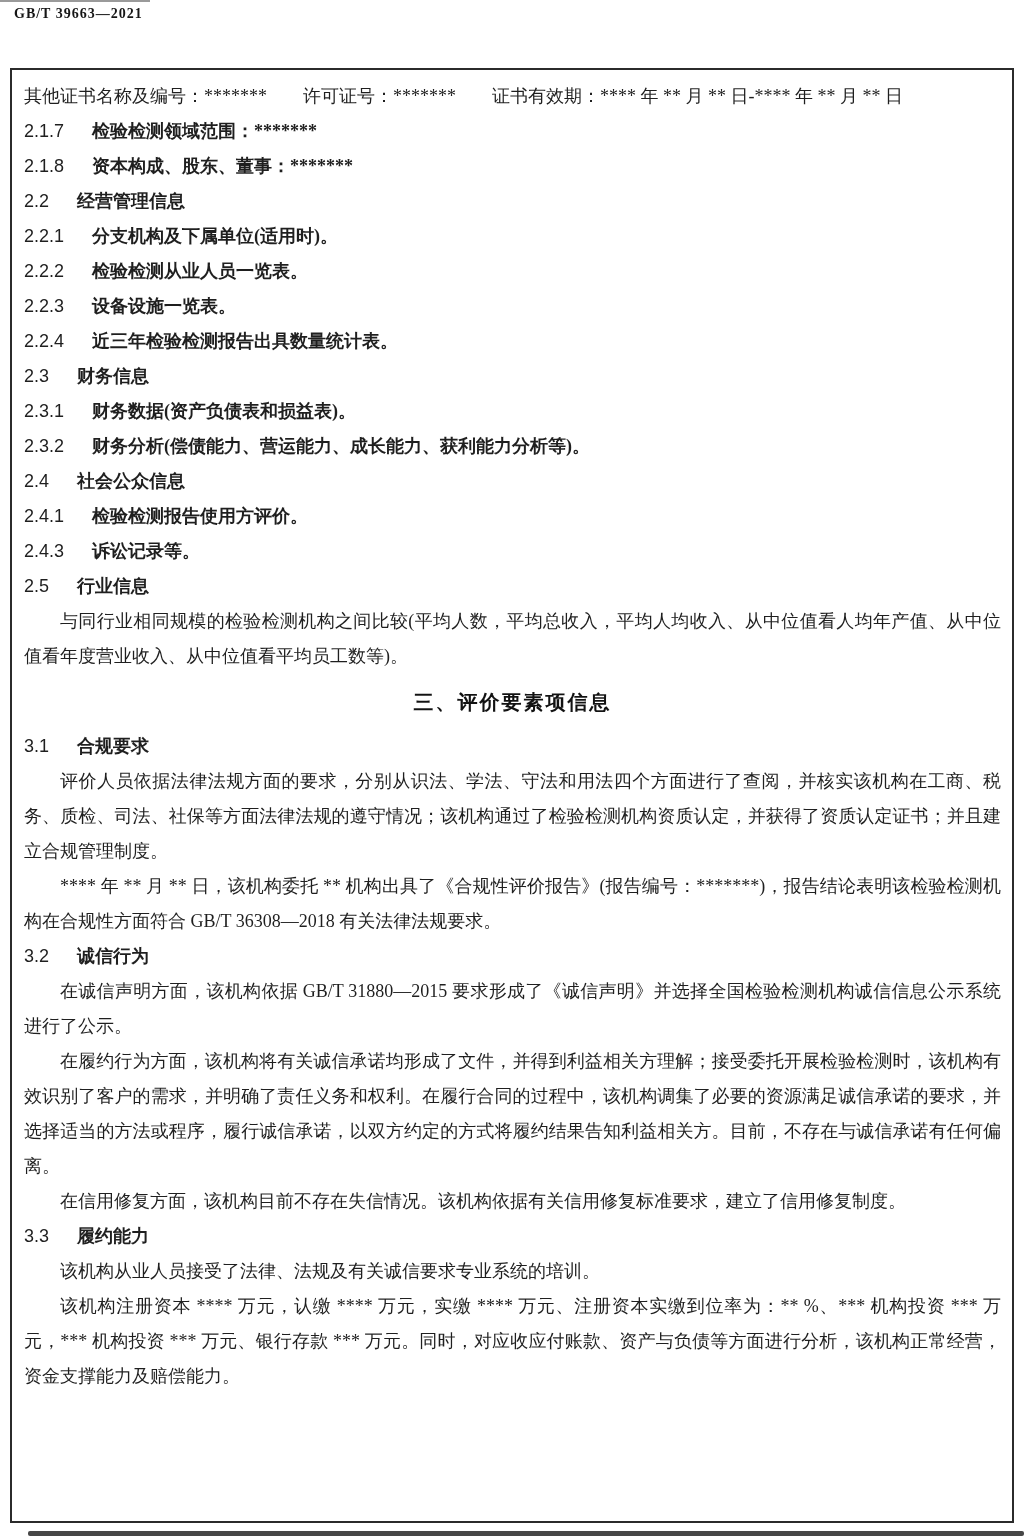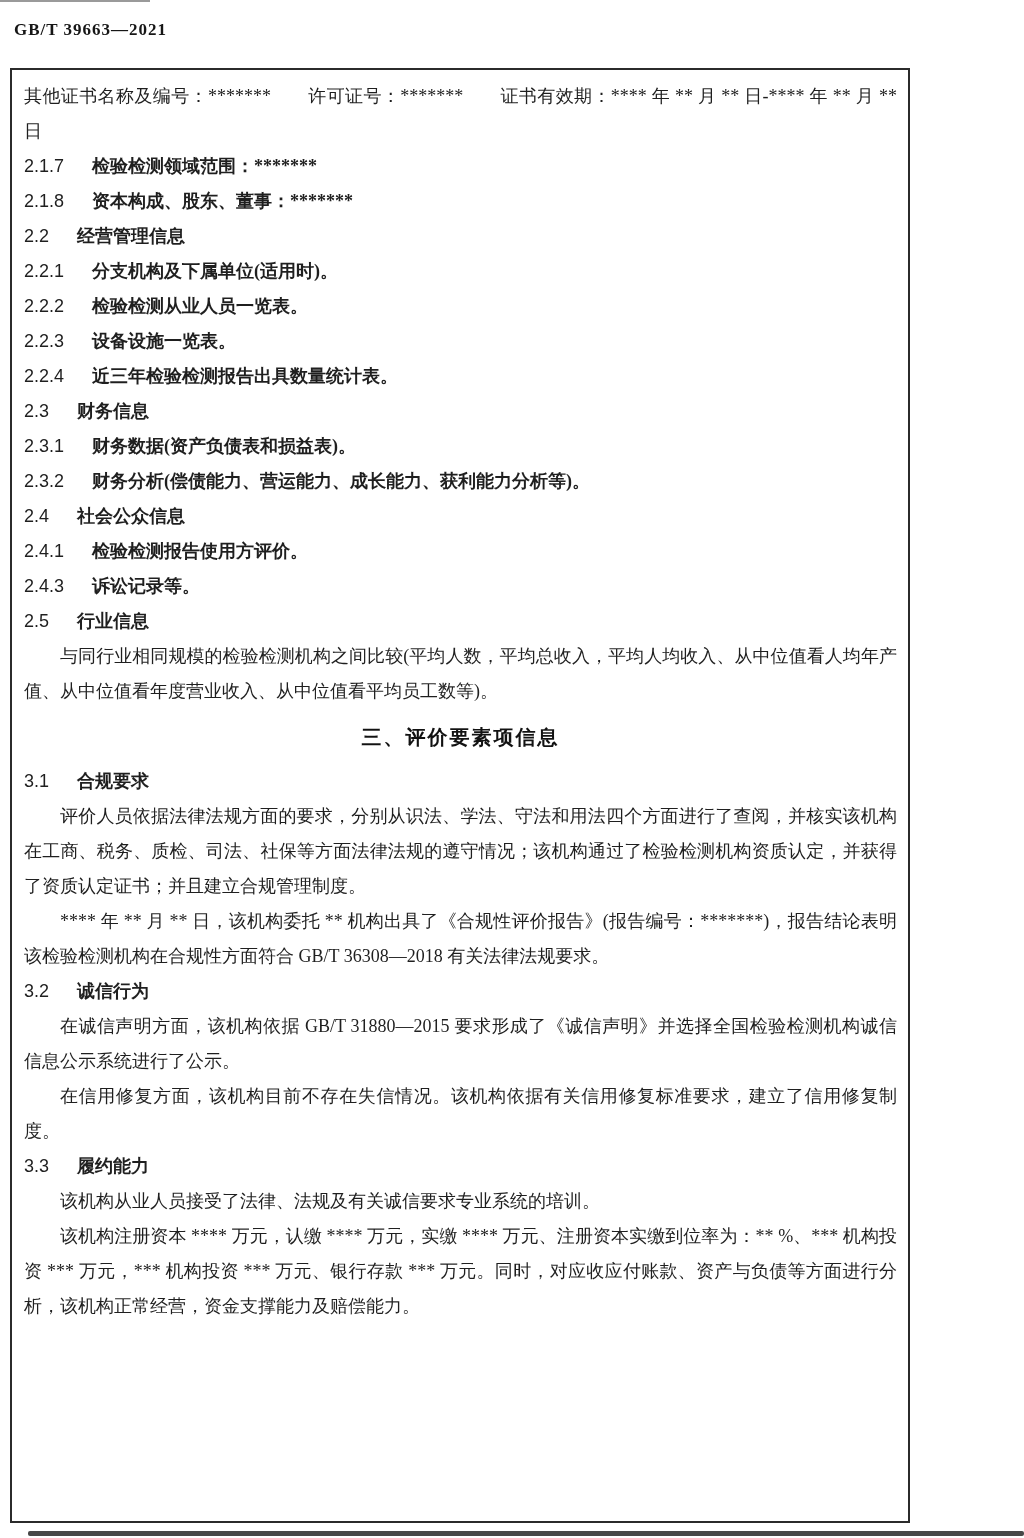--- a/index.html
+++ b/index.html
@@ -18,32 +18,32 @@
   .top-artifact {
     position: absolute;
     top: 0;
     left: 0;
     width: 150px;
     height: 2px;
     background: #9a9a9a;
   }
   .doc-header {
     position: absolute;
-    top: 20px;
+    top: 6px;
     left: 14px;
-    font-size: 17px;
+    font-size: 14px;
     font-weight: bold;
     letter-spacing: 1px;
     color: #161616;
   }
   .box {
     position: absolute;
     top: 68px;
     left: 10px;
-    width: 900px;
+    width: 1004px;
     height: 1455px;
     box-sizing: border-box;
     border: 2px solid #2b2b2b;
     padding: 9px 11px 0 12px;
     font-size: 18px;
     line-height: 35px;
     overflow: hidden;
   }
   .cont, .para {
     margin: 0;
@@ -162,20 +162,21 @@
     <span class="txt">合规要求</span>
   </div>
   <p class="para">评价人员依据法律法规方面的要求，分别从识法、学法、守法和用法四个方面进行了查阅，并核实该机构在工商、税务、质检、司法、社保等方面法律法规的遵守情况；该机构通过了检验检测机构资质认定，并获得了资质认定证书；并且建立合规管理制度。</p>
   <p class="para">**** 年 ** 月 ** 日，该机构委托 ** 机构出具了《合规性评价报告》(报告编号：*******)，报告结论表明该检验检测机构在合规性方面符合 GB/T 36308—2018 有关法律法规要求。</p>
 
   <div class="item">
     <span class="num">3.2</span>
     <span class="txt">诚信行为</span>
   </div>
   <p class="para">在诚信声明方面，该机构依据 GB/T 31880—2015 要求形成了《诚信声明》并选择全国检验检测机构诚信信息公示系统进行了公示。</p>
+  <p class="para">在履约行为方面，该机构将有关诚信承诺均形成了文件，并得到利益相关方理解；接受委托开展检验检测时，该机构有效识别了客户的需求，并明确了责任义务和权利。在履行合同的过程中，该机构调集了必要的资源满足诚信承诺的要求，并选择适当的方法或程序，履行诚信承诺，以双方约定的方式将履约结果告知利益相关方。目前，不存在与诚信承诺有任何偏离。</p>
   <p class="para">在信用修复方面，该机构目前不存在失信情况。该机构依据有关信用修复标准要求，建立了信用修复制度。</p>
 
   <div class="item">
     <span class="num">3.3</span>
     <span class="txt">履约能力</span>
   </div>
   <p class="para">该机构从业人员接受了法律、法规及有关诚信要求专业系统的培训。</p>
   <p class="para">该机构注册资本 **** 万元，认缴 **** 万元，实缴 **** 万元、注册资本实缴到位率为：** %、*** 机构投资 *** 万元，*** 机构投资 *** 万元、银行存款 *** 万元。同时，对应收应付账款、资产与负债等方面进行分析，该机构正常经营，资金支撑能力及赔偿能力。</p>
 
 </div>

